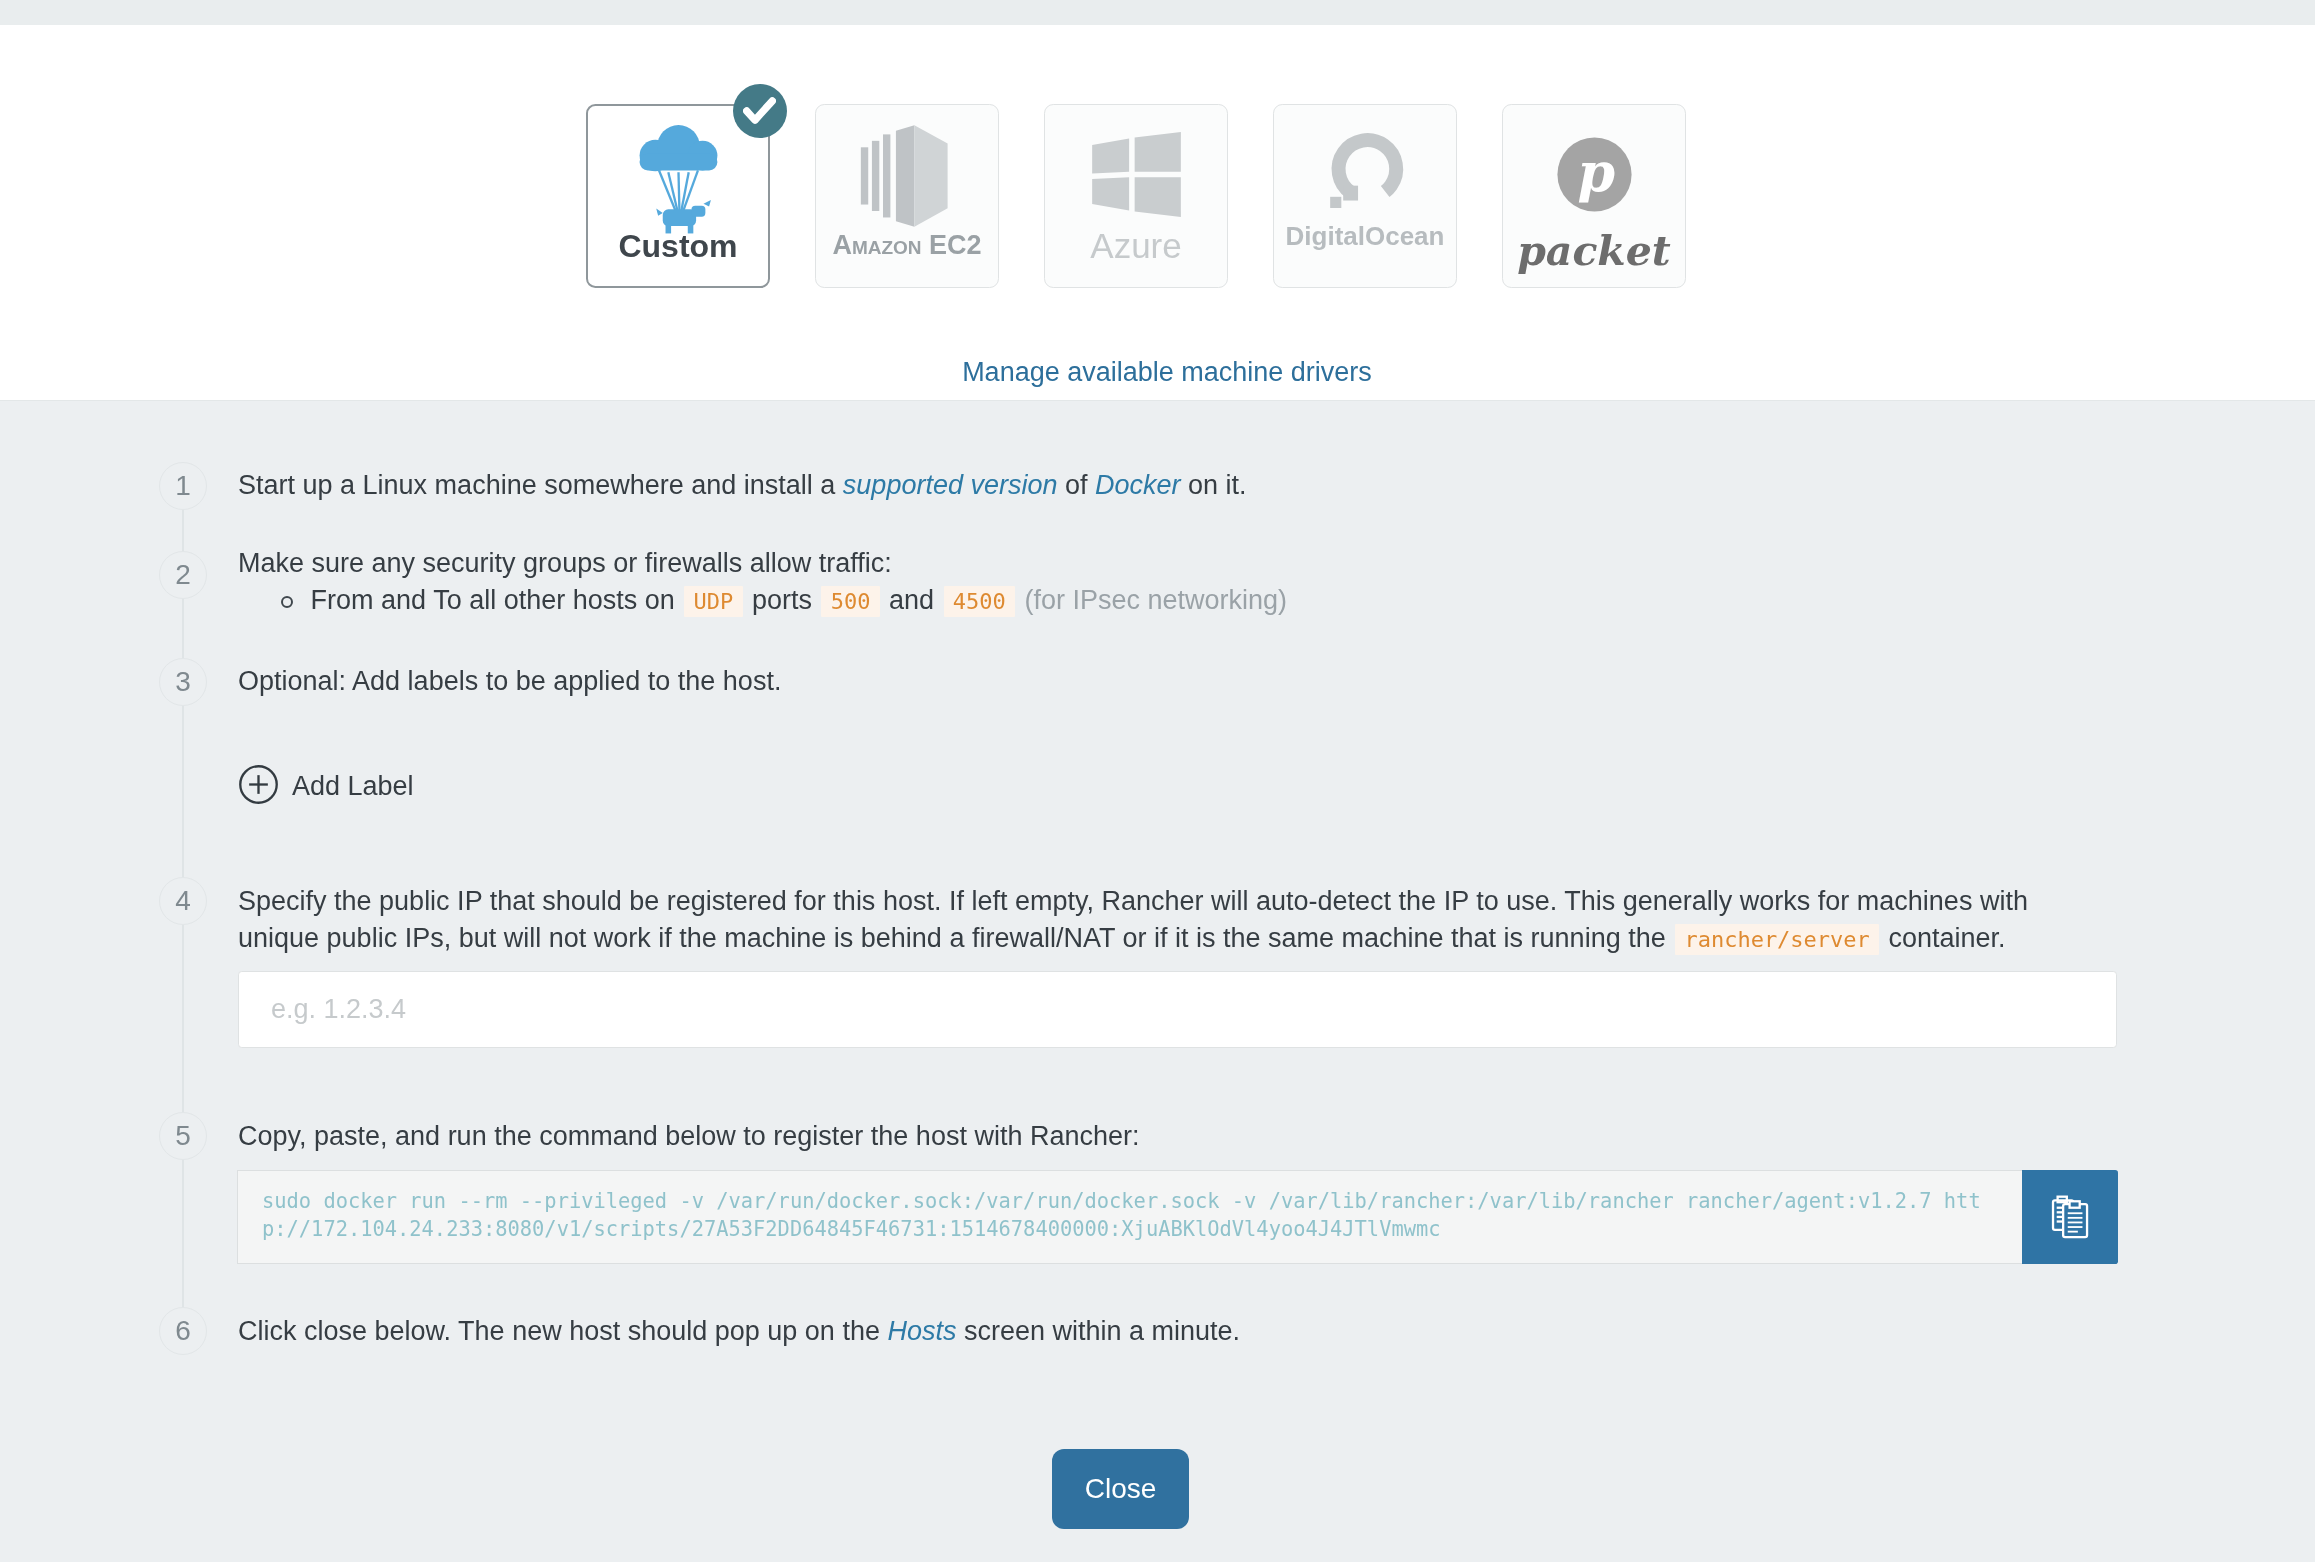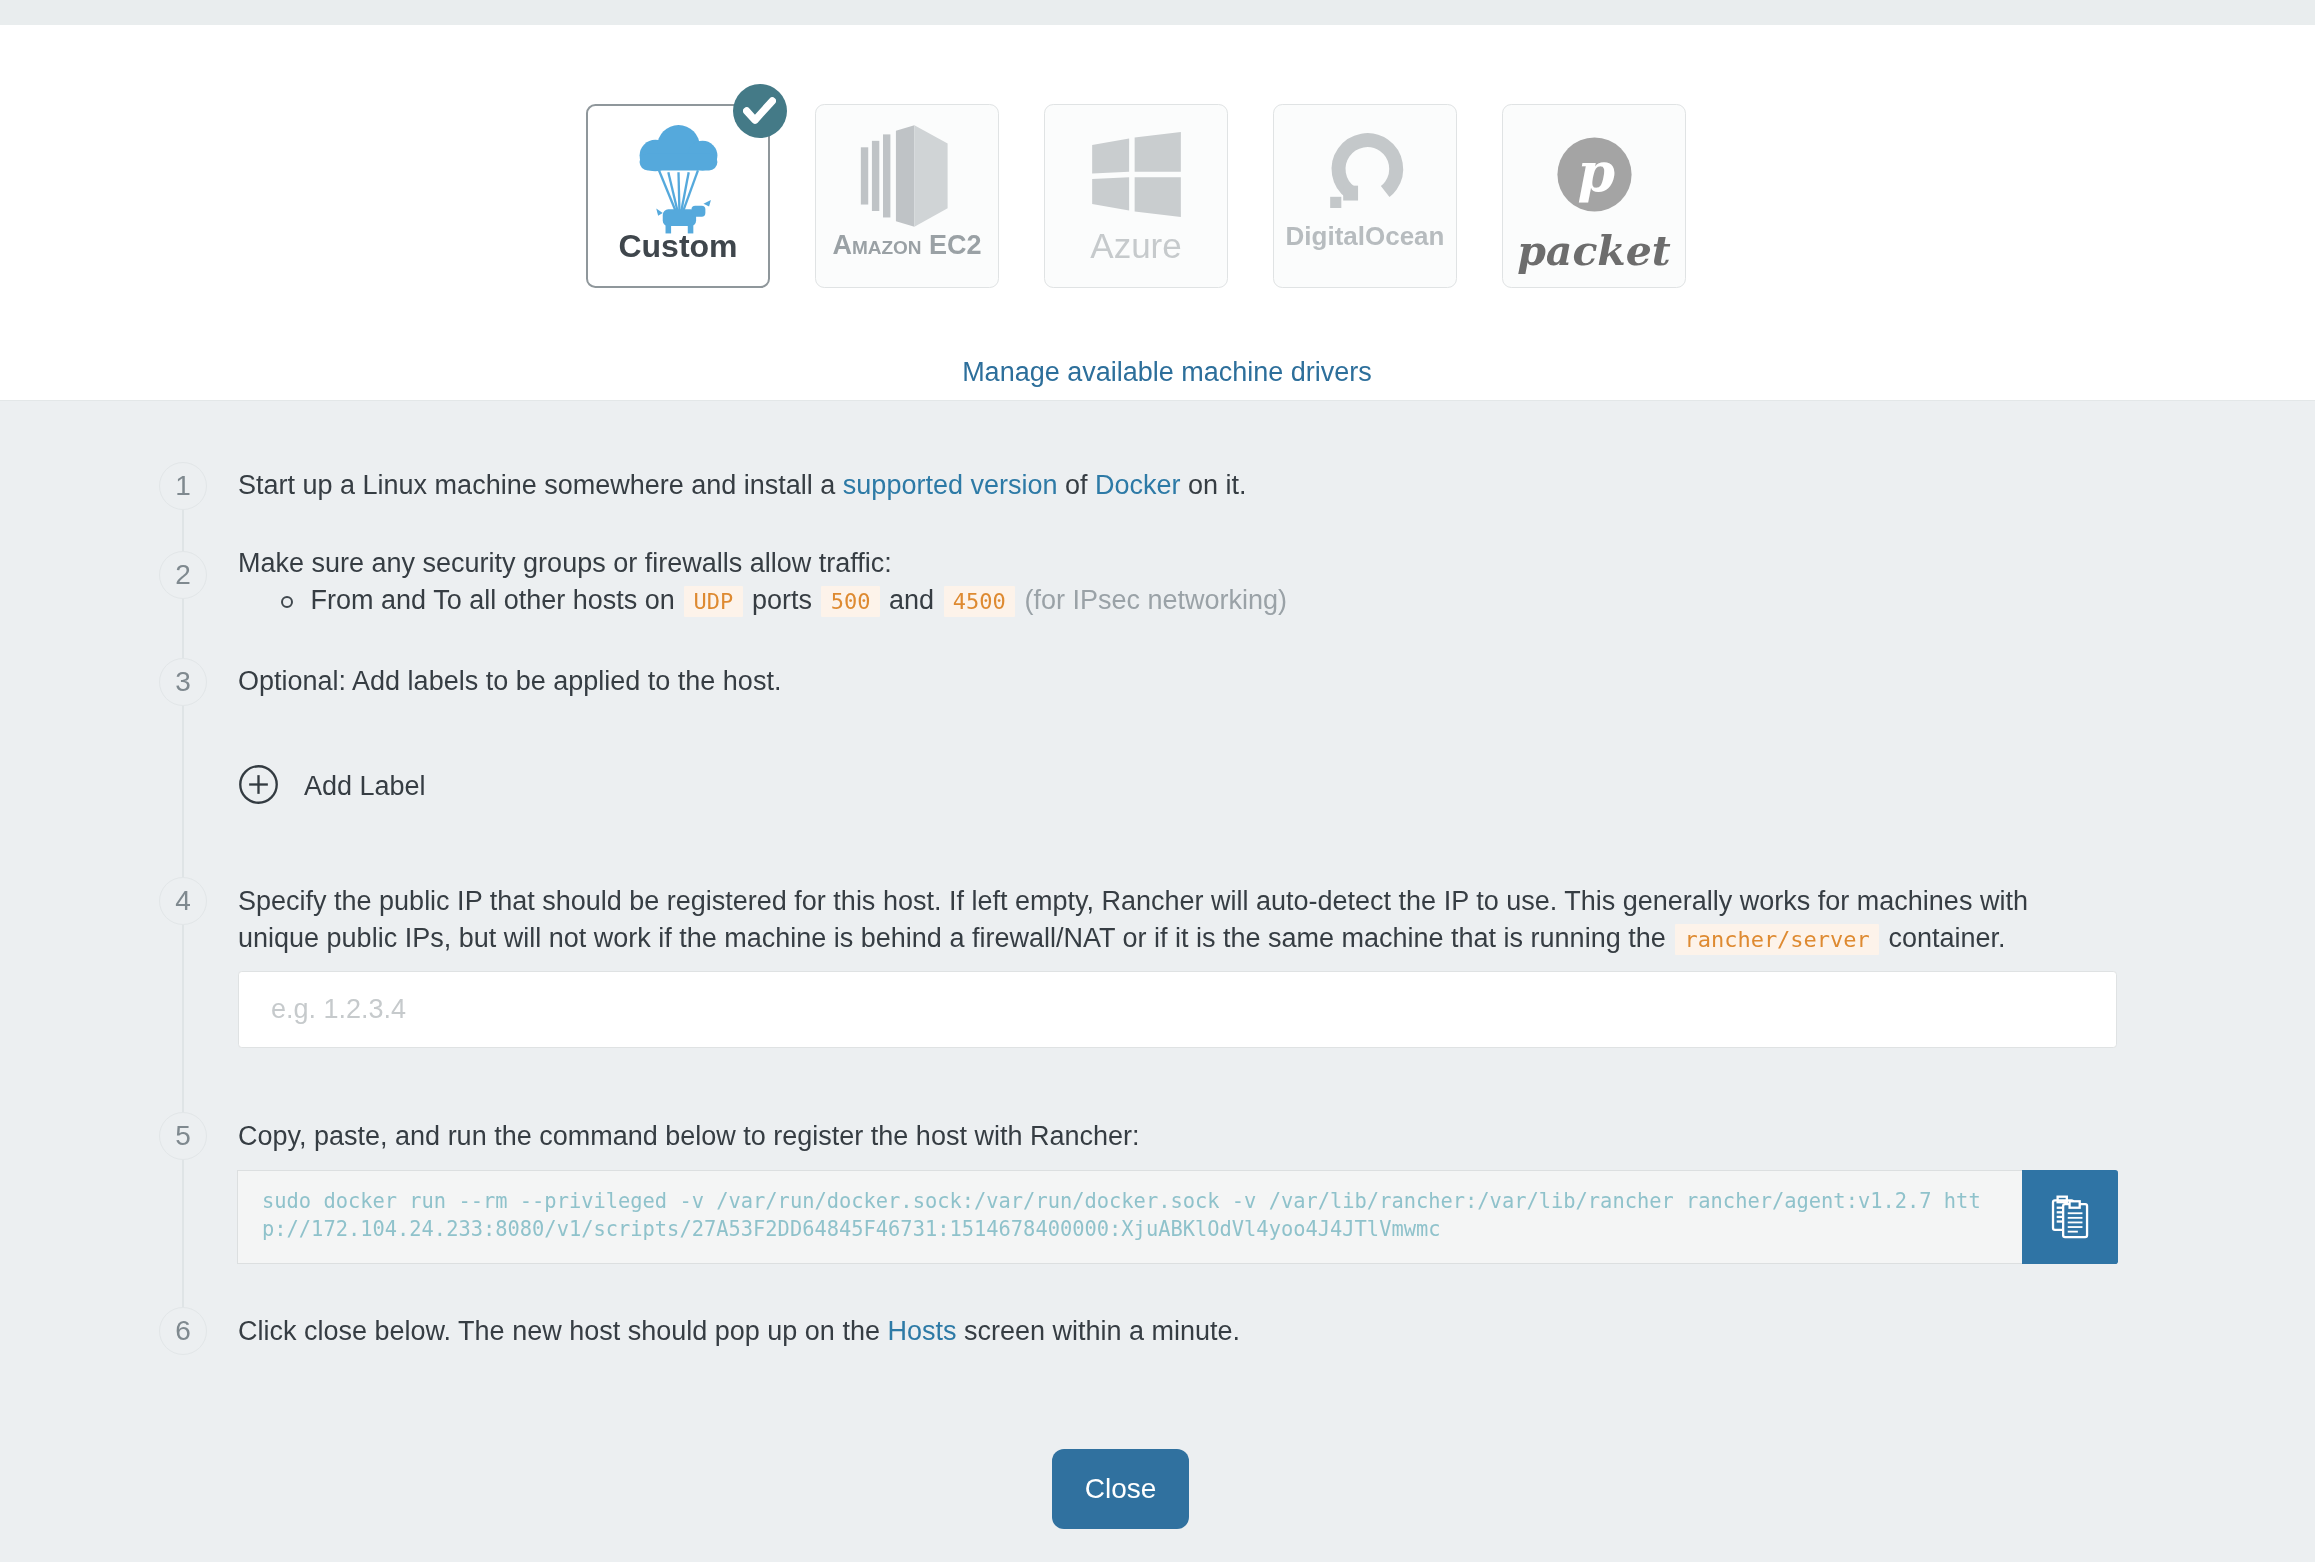--- a/index.html
+++ b/index.html
@@ -40,33 +40,33 @@
   }
 
   
   .connector{position:absolute;left:182px;top:486px;width:1.9px;height:845px;background:#dfe4e6;}
   .circle{
     position:absolute;left:159px;box-sizing:border-box;width:48px;height:48px;border-radius:50%;
     background:#eceff1;border:1.9px solid #e2e6e8;color:#7f898f;font-size:28px;
     display:flex;align-items:center;justify-content:center;z-index:2;
   }
   .step-text{position:absolute;left:238px;font-size:27px;line-height:37px;color:#363d43;z-index:2;}
-  .lnk{color:#2d7aa6;text-decoration:none;}
+  .lnk{color:#2d7aa6;text-decoration:none;font-style:italic;}
   .muted{color:#9aa2a7;}
   .chip{
     font-family:"DejaVu Sans Mono","Liberation Mono",monospace;font-size:22px;color:#de8a31;
     background:#fdf3ea;border-radius:1px;padding:2.8px 9.3px;margin:0 1.9px;
   }
   .bullet-line{margin-left:43px;}
   .obullet{
     display:inline-block;width:12px;height:12px;border:2.8px solid #40484e;border-radius:50%;
     margin-right:17.6px;vertical-align:0.9px;box-sizing:border-box;
   }
 
-  .add-label-btn{position:absolute;left:237px;top:763px;display:flex;align-items:center;gap:24px;z-index:2;}
+  .add-label-btn{position:absolute;left:237px;top:763px;display:flex;align-items:center;gap:12px;z-index:2;}
   .add-label-text{font-size:27px;color:#363d43;}
 
   .ip-input{
     position:absolute;left:238px;top:971px;box-sizing:border-box;width:1879px;height:77px;
     background:#ffffff;border:0.9px solid #dfe2e3;border-radius:3.7px;padding:0 32px;
     font-family:"Liberation Sans","DejaVu Sans",sans-serif;font-size:27px;color:#363d43;outline:none;z-index:2;
   }
   .ip-input::placeholder{color:#c6cacc;}
 
   .code-block{position:absolute;left:237px;top:1170px;width:1881px;height:94px;display:flex;z-index:2;}

